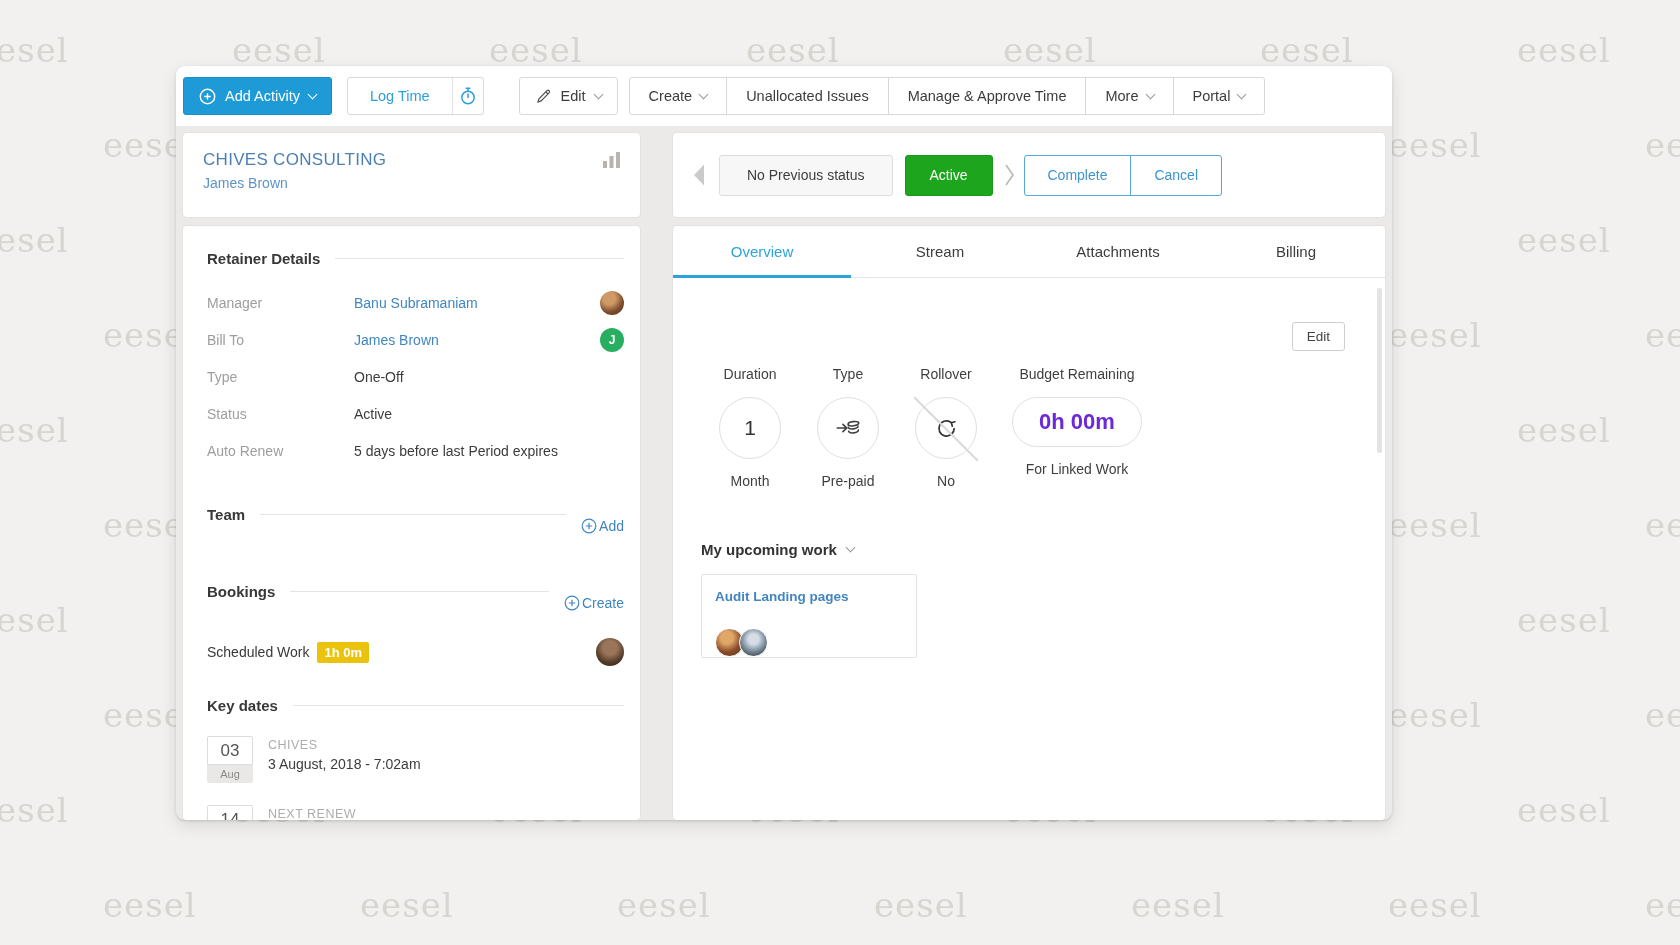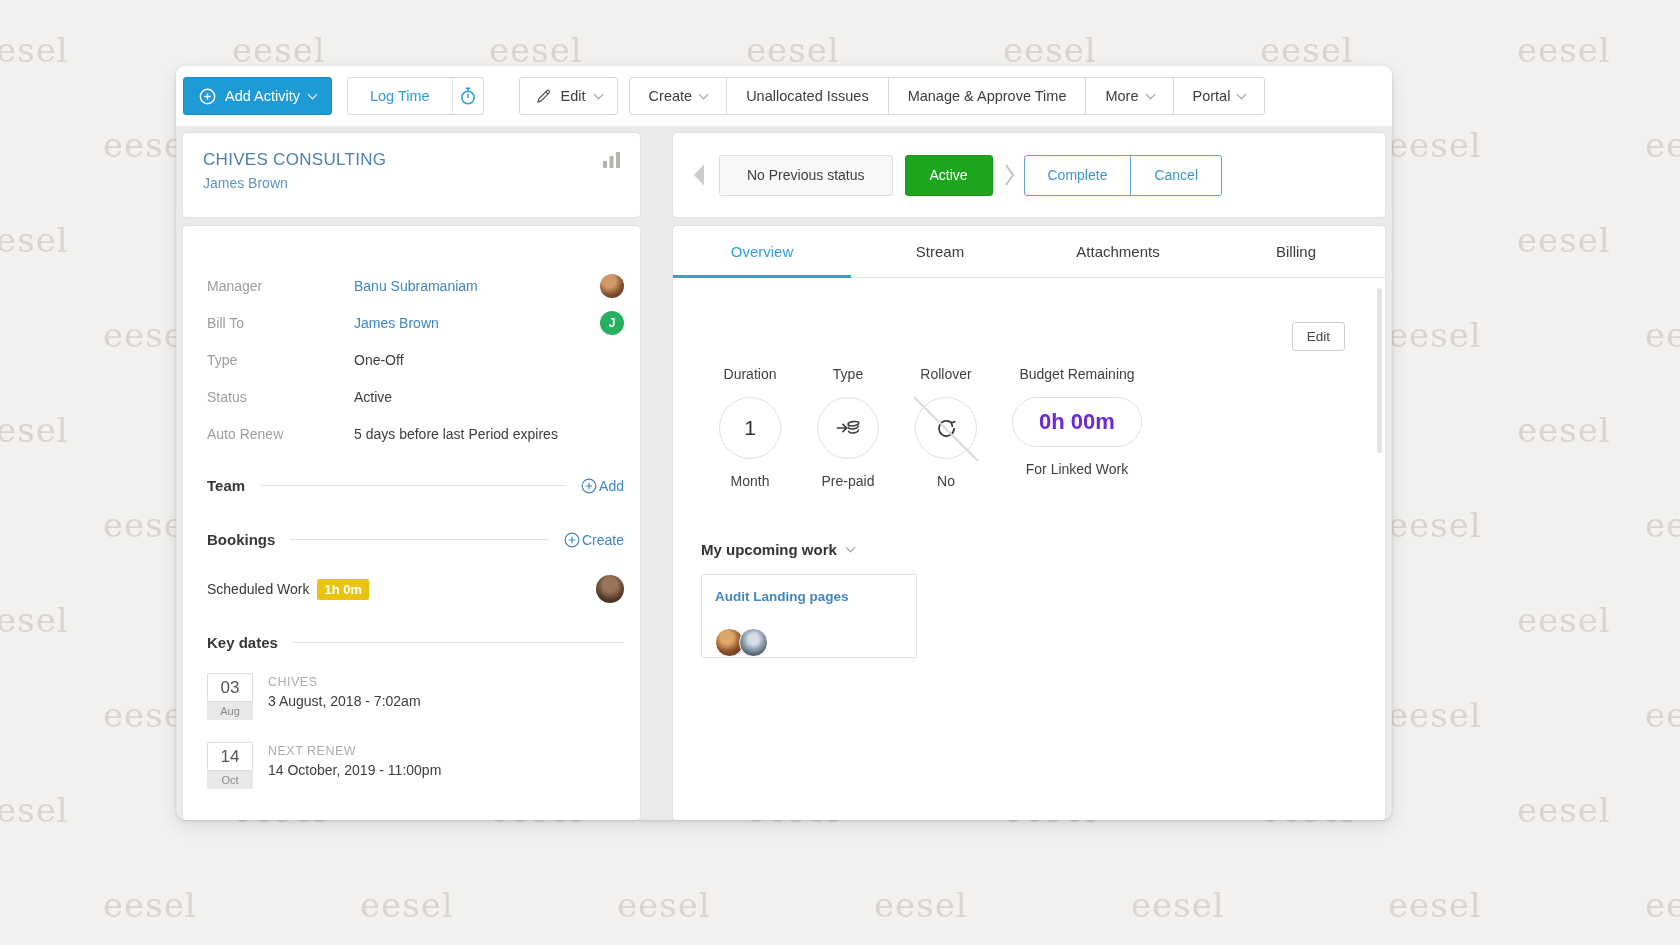--- a/index.html
+++ b/index.html
@@ -61,21 +61,21 @@
   
   .company-card { height:84px; margin-bottom:9px; padding:17px 20px; position:relative; }
   .company-name { font-size:17px; font-weight:500; color:#4c80b4; letter-spacing:.3px; }
   .company-contact { font-size:14px; color:#5d94c6; margin-top:5px; }
   .chart-icon { position:absolute; right:18px; top:18px; }
   
   .details-card { flex:1; padding:24px 16px 0 24px; overflow:hidden; }
   .sec { display:flex; align-items:center; }
   .sec-title { font-size:15px; font-weight:700; color:#383838; white-space:nowrap; }
   .sec-line { flex:1; height:1px; background:#e4e4e4; margin-left:15px; }
-  .plus-link { display:flex; align-items:center; gap:2px; color:#3f86c2; font-size:14px; margin-left:15px; cursor:pointer; white-space:nowrap; }
+  .plus-link { display:flex; align-items:center; gap:2px; color:#3f86c2; font-size:14px; margin-left:15px; cursor:pointer; white-space:nowrap;margin-top:24px; }
   .drows { margin-top:17px; }
   .drow { display:flex; align-items:center; min-height:37px; }
   .dlabel { width:147px; color:#9d9d9d; font-size:14px; }
   .dvalue { flex:1; font-size:14px; color:#3c3c3c; }
   .dvalue.link { color:#3f86c2; cursor:pointer; }
   .avatar { border-radius:50%; flex:none; }
   .av-24 { width:24px; height:24px; }
   .av-28 { width:28px; height:28px; }
   .av-29 { width:29px; height:29px; }
   .av-photo-banu { background:radial-gradient(circle at 38% 30%, #d09a66 0 28%, #7d4c2e 62%, #55341f); }
@@ -302,20 +302,24 @@
         <span class="chart-icon icon">
           <svg width="20" height="18" viewBox="0 0 20 18">
               <rect x="1" y="10" width="4" height="7" fill="#b7b3af"></rect>
               <rect x="7.5" y="5" width="4" height="12" fill="#b7b3af"></rect>
               <rect x="14" y="1" width="4" height="16" fill="#b7b3af"></rect>
             </svg>
         </span>
       </div>
 
       <div class="card details-card">
+        <div class="sec">
+          <span class="sec-title">Retainer Details</span>
+          <span class="sec-line"></span>
+        </div>
 
         <div class="drows">
           <div class="drow">
             <span class="dlabel">Manager</span>
             <span class="dvalue link">Banu Subramaniam</span>
             <span class="avatar av-24 av-photo-banu"></span>
           </div>
           <div class="drow">
             <span class="dlabel">Bill To</span>
             <span class="dvalue link">James Brown</span>

